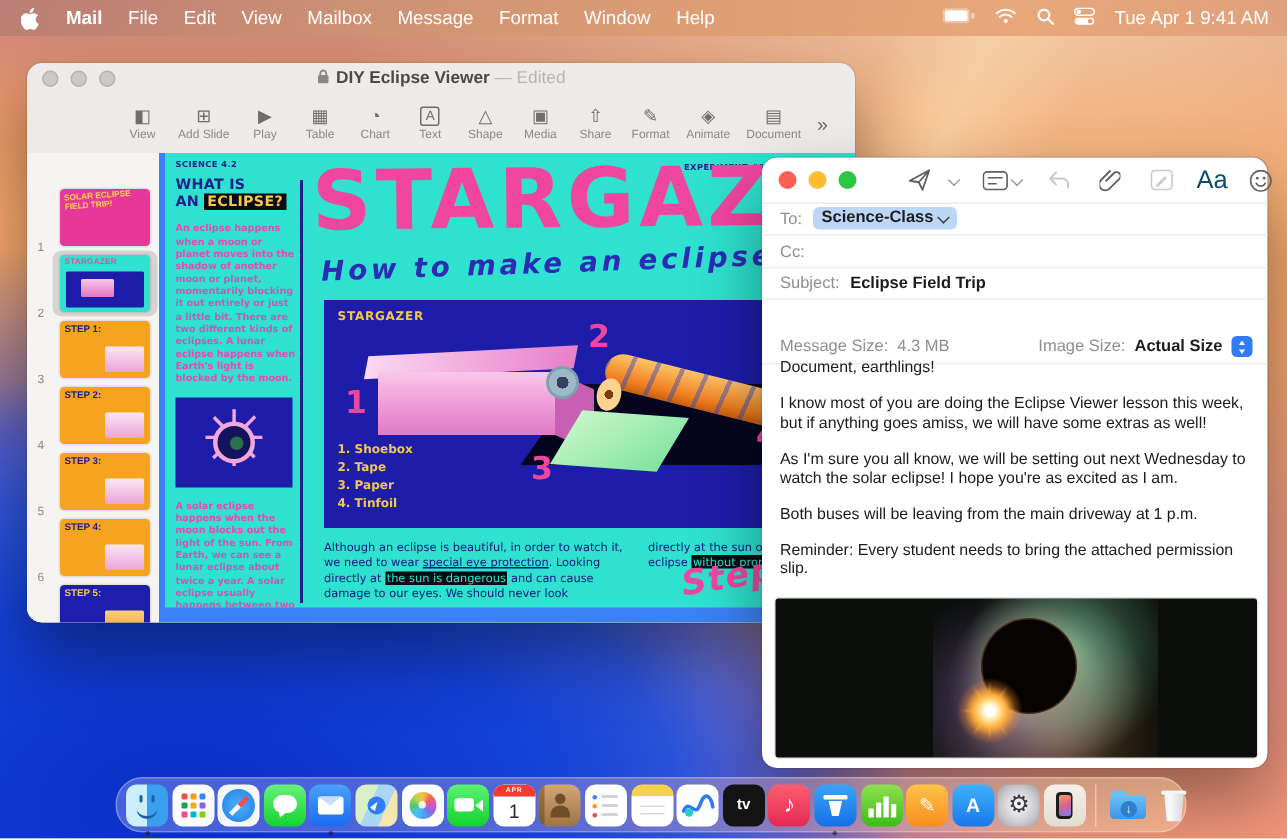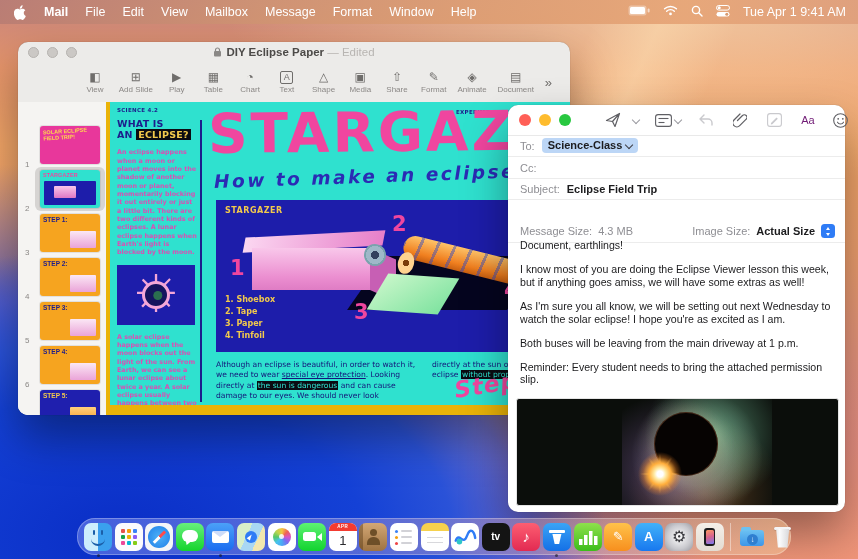--- a/index.html
+++ b/index.html
@@ -44,21 +44,21 @@
   .kt-more{font-size:13px;color:#6f6d6b;}
   .kn-content{position:absolute;left:0;top:60px;right:0;bottom:0;background:#fff;}
   .kn-sidebar{position:absolute;left:0;top:0;width:88px;bottom:0;background:#f5f4f2;}
   .thumb-slot{position:absolute;left:0;width:88px;height:44px;}
   .thumb-sel{position:absolute;left:17px;top:-3px;width:70px;height:44px;background:#d6d4d2;border-radius:6px;}
   .thumb{position:absolute;left:22px;top:0;width:60px;height:38px;border-radius:3px;overflow:hidden;box-shadow:0 0 0 1px rgba(0,0,0,.08);}
   .thumb-num{position:absolute;left:7px;bottom:1px;font-size:8px;color:#8a8785;}
   .th-label{position:absolute;left:3px;top:2px;font-weight:bold;}
   .th-box{position:absolute;border-radius:1px;}
   
-  .slide-canvas{position:absolute;left:88px;top:0;right:0;bottom:0;background:#eab308;}
+  .slide-canvas{position:absolute;left:88px;top:0;right:0;bottom:0;background:#3b82f6;}
   .slide{position:absolute;left:4px;top:0;right:0;bottom:10px;background:#2fe1cf;overflow:hidden;font-family:"DejaVu Sans",sans-serif;}
   .sci-tag{position:absolute;left:7px;top:5px;font-size:5.5px;font-weight:bold;color:#1d1d8c;letter-spacing:.3px;}
   .exp-tag{position:absolute;left:346px;top:7px;font-size:5.5px;font-weight:bold;color:#1d1d8c;letter-spacing:.3px;}
   .col-left{position:absolute;left:7px;top:16px;width:80px;}
   .wi-h{font-size:9.5px;font-weight:bold;color:#1d1d8c;line-height:1.18;letter-spacing:.2px;}
   .hl-yellow{background:#0b0b12;color:#f2c94c;padding:0 2px;}
   .col-left p{margin:8px 0 0 0;font-size:6.4px;line-height:1.3;color:#d94fb4;font-weight:bold;}
   .sun-box{margin-top:8px;width:78px;height:60px;background:#1d1daa;position:relative;overflow:hidden;}
   .sun-glyph{position:absolute;left:50%;top:50%;transform:translate(-50%,-52%);font-size:52px;color:#f3a7d8;line-height:1;}
   .sun-core{position:absolute;left:50%;top:50%;transform:translate(-50%,-50%);width:22px;height:22px;border-radius:50%;background:#14145e;border:3px solid #f3a7d8;}
@@ -89,21 +89,21 @@
   
   #mail{left:508px;top:105px;width:337px;height:407px;background:#fff;z-index:20;}
   .ml-toolbar{position:absolute;left:0;top:0;right:0;height:30px;display:flex;align-items:center;border-bottom:1px solid #e9e9e9;}
   .ml-toolbar .lights{padding-left:11px;}
   .tl.red{background:#ff5f57;} .tl.yellow{background:#febc2e;} .tl.green{background:#28c840;}
   .ml-icons{display:flex;align-items:center;margin-left:28px;gap:0;}
   .mi{display:flex;align-items:center;justify-content:center;height:22px;color:#5f5f64;}
   .mi.dis{color:#c9c9cd;}
   .mi svg{display:block;}
   .chev{width:5px;height:5px;border-right:1.4px solid #9a9aa0;border-bottom:1.4px solid #9a9aa0;transform:rotate(45deg);display:inline-block;}
-  .mi-aa{font-size:11px;color:#701a75;font-weight:500;}
+  .mi-aa{font-size:17px;color:#0c4a6e;font-weight:500;}
   .ml-row{position:absolute;left:0;right:0;height:21px;display:flex;align-items:center;padding-left:12px;border-bottom:1px solid #ececec;font-size:11px;}
   .fl{color:#8e8e93;}
   .fv{color:#1c1c1e;font-weight:bold;margin-left:7px;}
   .to-pill{margin-left:7px;background:#bcd6f6;border-radius:4px;padding:1px 6px 2px 6px;font-size:11px;font-weight:bold;color:#1c1c1e;display:flex;align-items:center;gap:4px;}
   .to-pill .chev{border-color:#3c3c43;}
   .imgsize{margin-left:auto;display:flex;align-items:center;padding-right:10px;gap:6px;}
   .stepper{width:14px;height:14px;background:#2f7cf6;border-radius:3.5px;position:relative;}
   .stepper::before,.stepper::after{content:"";position:absolute;left:4.5px;border-left:2.5px solid transparent;border-right:2.5px solid transparent;}
   .stepper::before{top:2.5px;border-bottom:3.5px solid #fff;}
   .stepper::after{bottom:2.5px;border-top:3.5px solid #fff;}
@@ -262,21 +262,21 @@
     <div class="kn-titlebar">
       <div class="lights">
         <span class="tl"></span>
         <span class="tl"></span>
         <span class="tl"></span>
       </div>
       <div class="kn-title">
         <span class="lock"><svg width="9" height="10" viewBox="0 0 9 10">
               <rect x="1" y="4" width="7" height="5.5" rx="1" fill="#8a8886"></rect>
               <path d="M2.5 4V3a2 2 0 0 1 4 0v1" stroke="#8a8886" stroke-width="1.2" fill="none"></path>
-            </svg></span><span>DIY Eclipse Paper</span> <span class="edited">— Edited</span>
+            </svg></span><span>DIY Eclipse Viewer</span> <span class="edited">— Edited</span>
       </div>
     </div>
     <div class="kn-toolbar">
       <div class="kt-item">
           <span class="kt-ic">◧</span>
           <span class="kt-lb">View</span>
         </div>
       <div class="kt-item">
           <span class="kt-ic">⊞</span>
           <span class="kt-lb">Add Slide</span>

